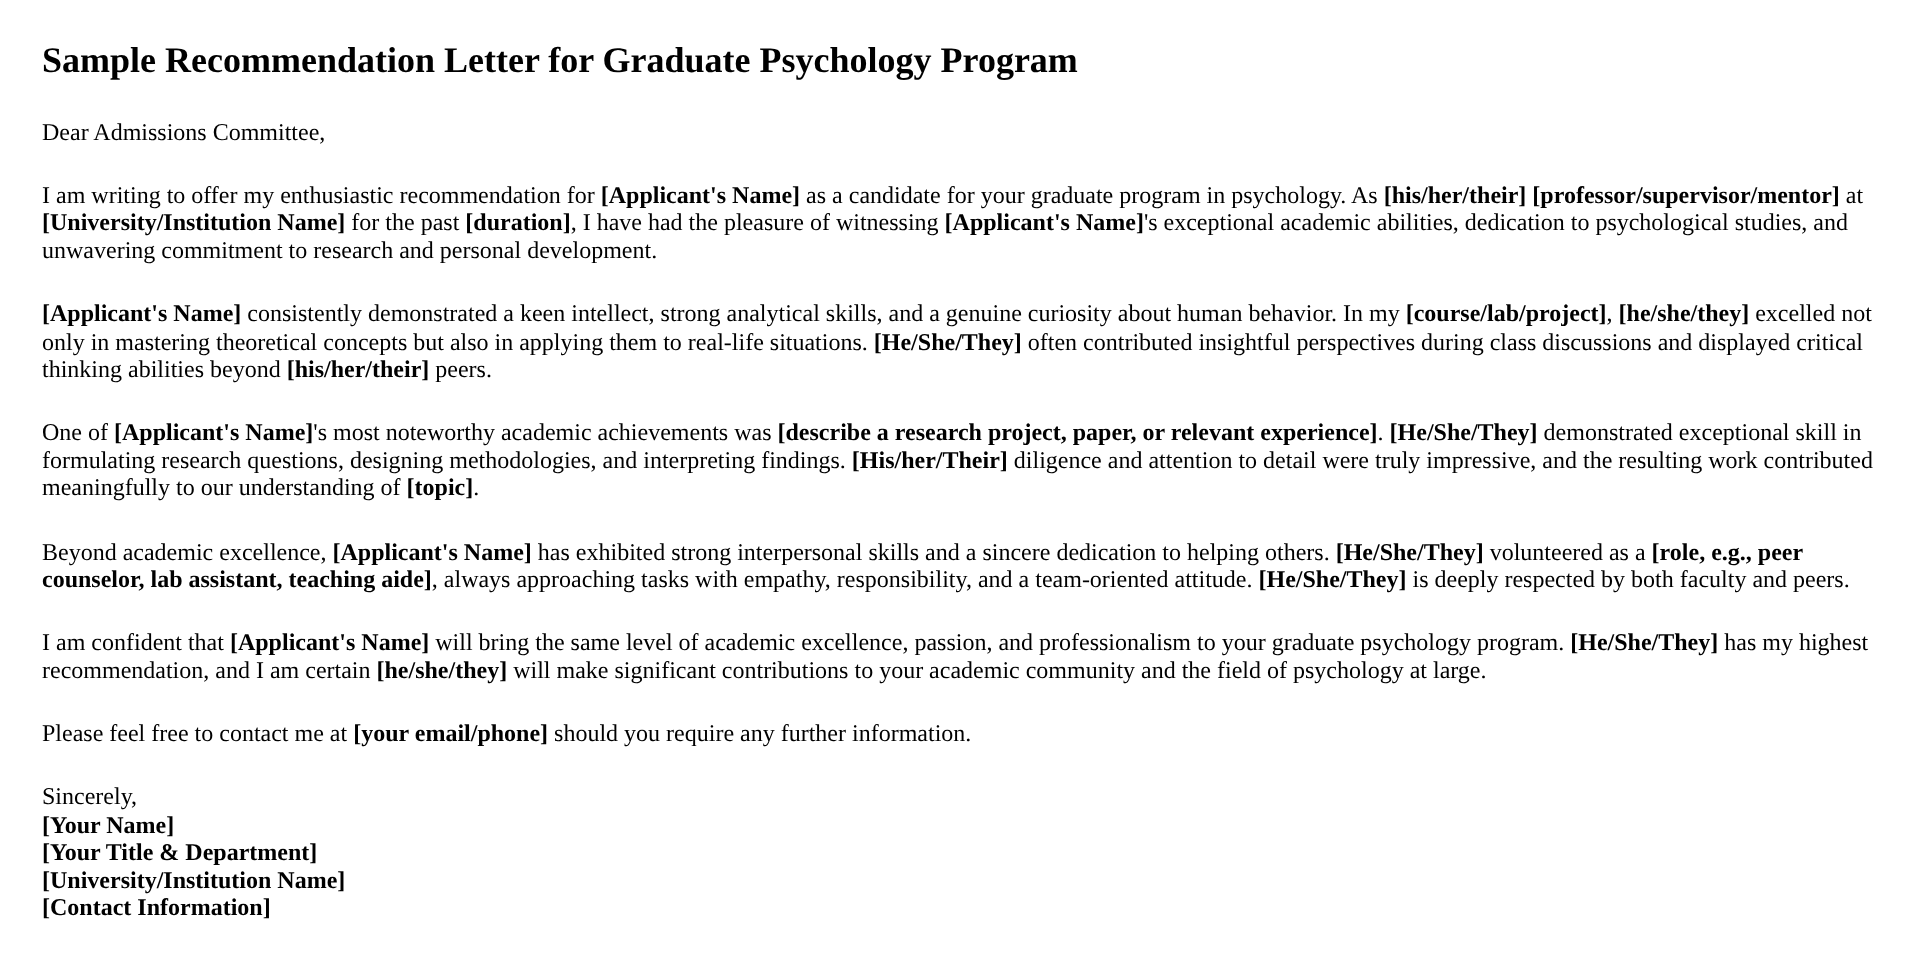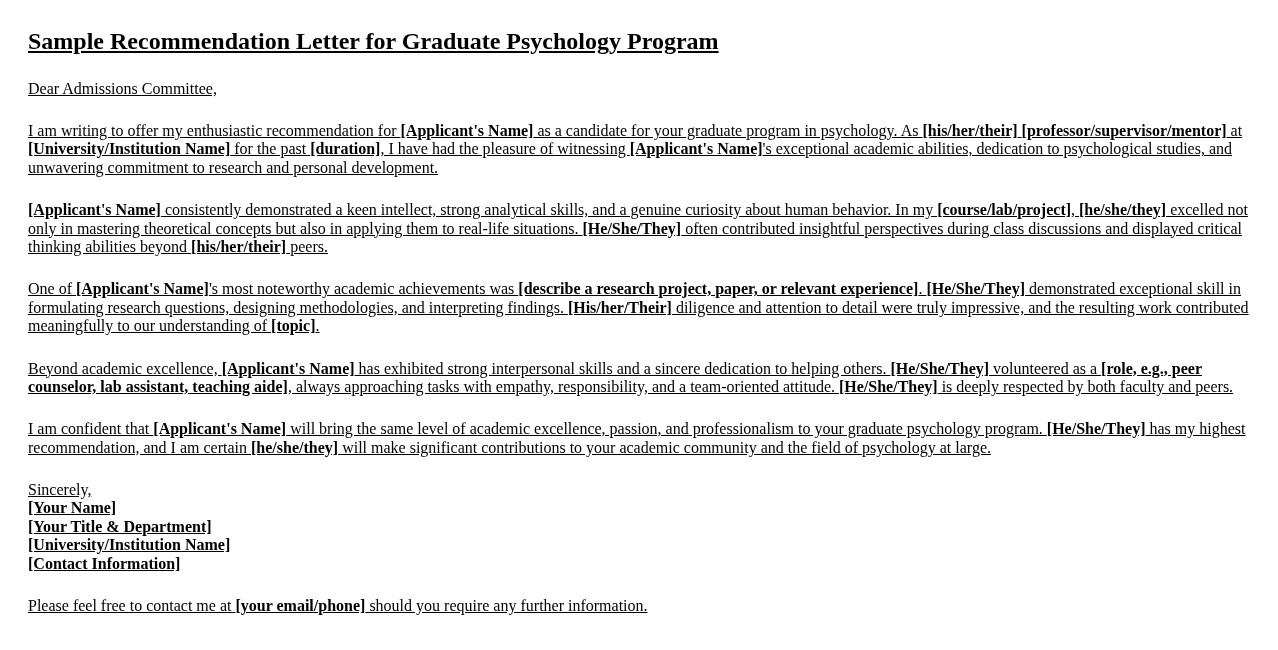--- a/index.html
+++ b/index.html
@@ -12,21 +12,20 @@
     width: 1278px;
     height: 650px;
     overflow: hidden;
     color: #000000;
     font-family: "Liberation Serif", "DejaVu Serif", serif;
     font-size: 16px;
     line-height: 1.15;
   }
   .page {
     padding: 8px 28px 0 28px;
-    text-decoration: underline;
   }
   h1.doc-title {
     font-size: 24px;
     font-weight: bold;
     margin: 20px 0 19px 0;
     line-height: 1.15;
   }
   p.para {
     margin: 24px 0;
   }
@@ -45,16 +44,16 @@
   <p class="para">I am writing to offer my enthusiastic recommendation for <strong>[Applicant's Name]</strong> as a candidate for your graduate program in psychology. As <strong>[his/her/their]</strong> <strong>[professor/supervisor/mentor]</strong> at <strong>[University/Institution Name]</strong> for the past <strong>[duration]</strong>, I have had the pleasure of witnessing <strong>[Applicant's Name]</strong>'s exceptional academic abilities, dedication to psychological studies, and unwavering commitment to research and personal development.</p>
 
   <p class="para"><strong>[Applicant's Name]</strong> consistently demonstrated a keen intellect, strong analytical skills, and a genuine curiosity about human behavior. In my <strong>[course/lab/project]</strong>, <strong>[he/she/they]</strong> excelled not only in mastering theoretical concepts but also in applying them to real-life situations. <strong>[He/She/They]</strong> often contributed insightful perspectives during class discussions and displayed critical thinking abilities beyond <strong>[his/her/their]</strong> peers.</p>
 
   <p class="para">One of <strong>[Applicant's Name]</strong>'s most noteworthy academic achievements was <strong>[describe a research project, paper, or relevant experience]</strong>. <strong>[He/She/They]</strong> demonstrated exceptional skill in formulating research questions, designing methodologies, and interpreting findings. <strong>[His/her/Their]</strong> diligence and attention to detail were truly impressive, and the resulting work contributed meaningfully to our understanding of <strong>[topic]</strong>.</p>
 
   <p class="para">Beyond academic excellence, <strong>[Applicant's Name]</strong> has exhibited strong interpersonal skills and a sincere dedication to helping others. <strong>[He/She/They]</strong> volunteered as a <strong>[role, e.g., peer counselor, lab assistant, teaching aide]</strong>, always approaching tasks with empathy, responsibility, and a team-oriented attitude. <strong>[He/She/They]</strong> is deeply respected by both faculty and peers.</p>
 
   <p class="para">I am confident that <strong>[Applicant's Name]</strong> will bring the same level of academic excellence, passion, and professionalism to your graduate psychology program. <strong>[He/She/They]</strong> has my highest recommendation, and I am certain <strong>[he/she/they]</strong> will make significant contributions to your academic community and the field of psychology at large.</p>
 
+  <p class="para">Please feel free to contact me at <strong>[your email/phone]</strong> should you require any further information.</p>
+
   <p class="para signature">Sincerely,<br><strong>[Your Name]</strong><br><strong>[Your Title &amp; Department]</strong><br><strong>[University/Institution Name]</strong><br><strong>[Contact Information]</strong></p>
-
-  <p class="para">Please feel free to contact me at <strong>[your email/phone]</strong> should you require any further information.</p>
 </div>
 
 </body></html>

